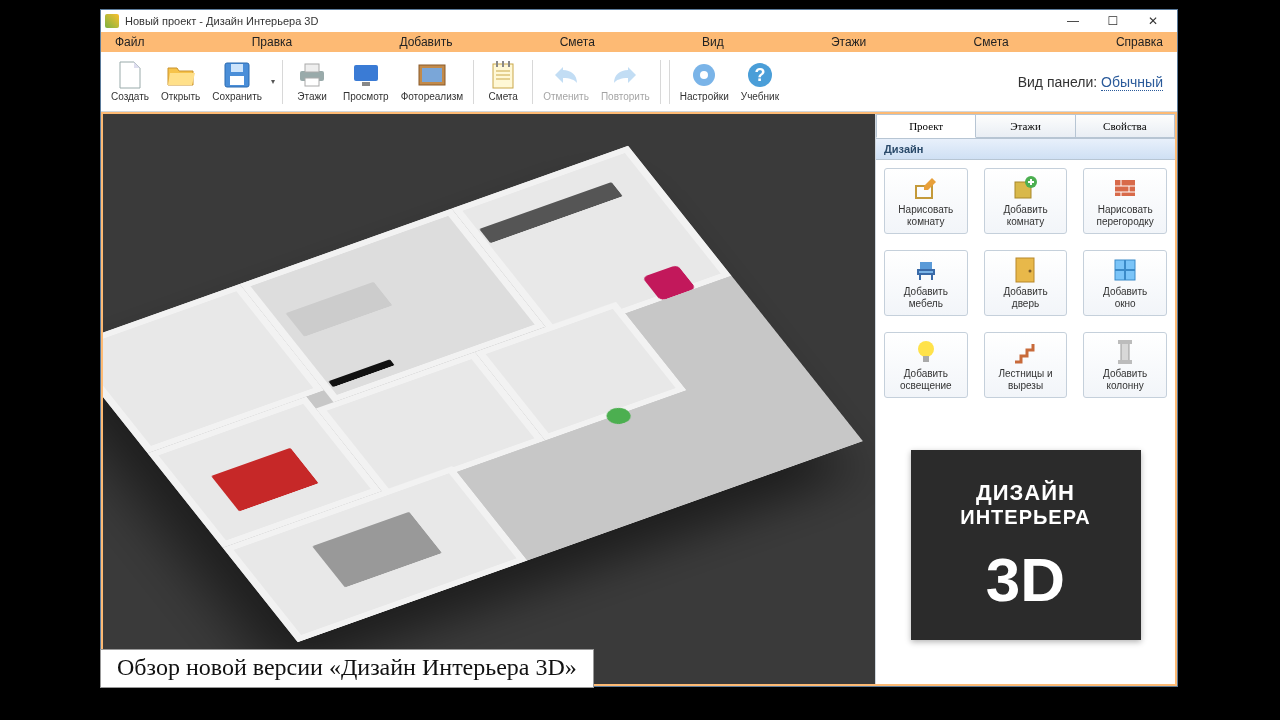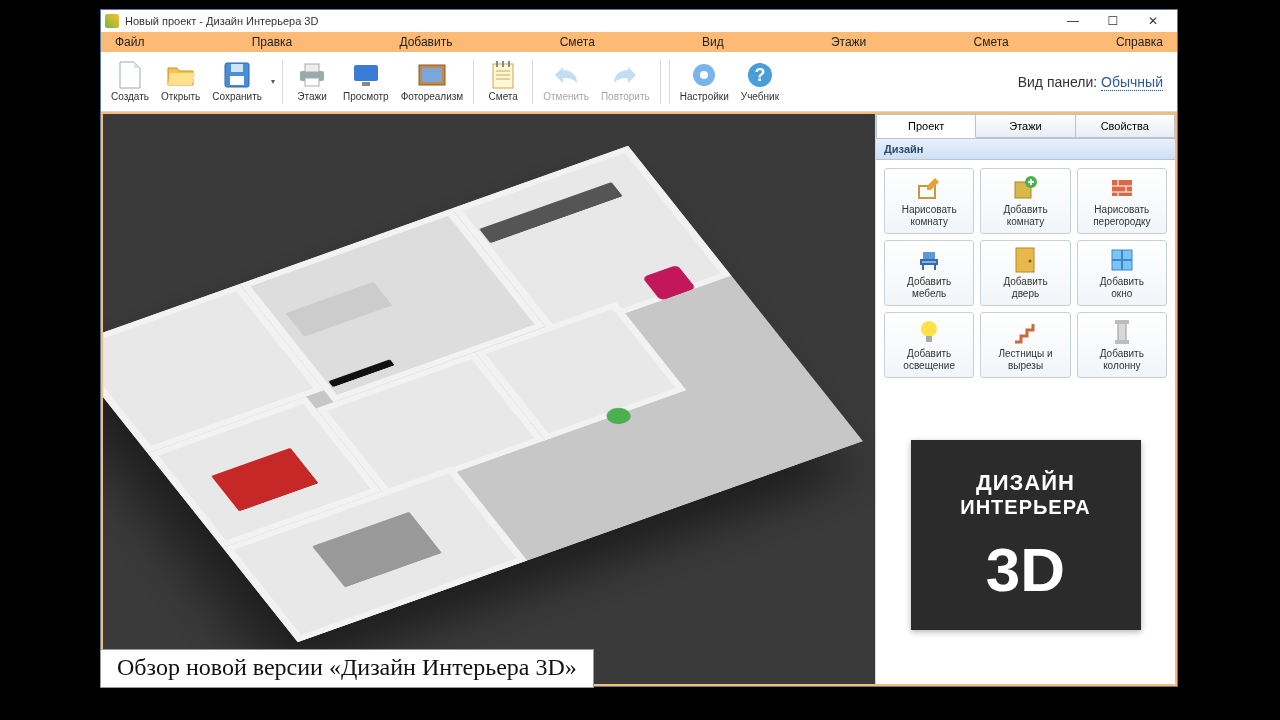--- a/index.html
+++ b/index.html
@@ -135,20 +135,21 @@
   width: 300px;
   background: #fff;
   border-left: 1px solid #d0d7de;
   display: flex;
   flex-direction: column;
   margin: 2px 2px 2px 0;
 }
 .tabs {
   display: flex;
   height: 24px;
+  font-family: Liberation Serif, serif;
 }
 .tab {
   flex: 1;
   border: 1px solid #b7c5d3;
   background: linear-gradient(#fdfdfd,#e9eef4);
   display: flex; align-items: center; justify-content: center;
   font-size: 11px;
   cursor: pointer;
 }
 .tab.active { background: #fff; border-bottom-color: #fff; font-weight: 500; }
@@ -163,21 +164,21 @@
   font-weight: bold;
   color: #2a4a6a;
   display:flex; align-items:center;
 }
 .section-hdr .right { margin-left:auto; font-weight:normal; color:#2a5a9a; cursor:pointer; font-size:10px;}
 .section-hdr .right .sq { display:inline-block; width:12px; height:12px; border:1px solid #888; margin-left:4px; vertical-align:middle; background:#fff;}
 
 .design-grid {
   display: grid;
   grid-template-columns: repeat(3, 1fr);
-  gap: 6px;
+  gap: 16px;
   padding: 8px;
 }
 .dbtn {
   border: 1px solid #c5d0db;
   background: linear-gradient(#fff,#f2f5f9);
   border-radius: 3px;
   height: 66px;
   display: flex; flex-direction: column; align-items: center; justify-content: center;
   cursor: pointer;
 }

